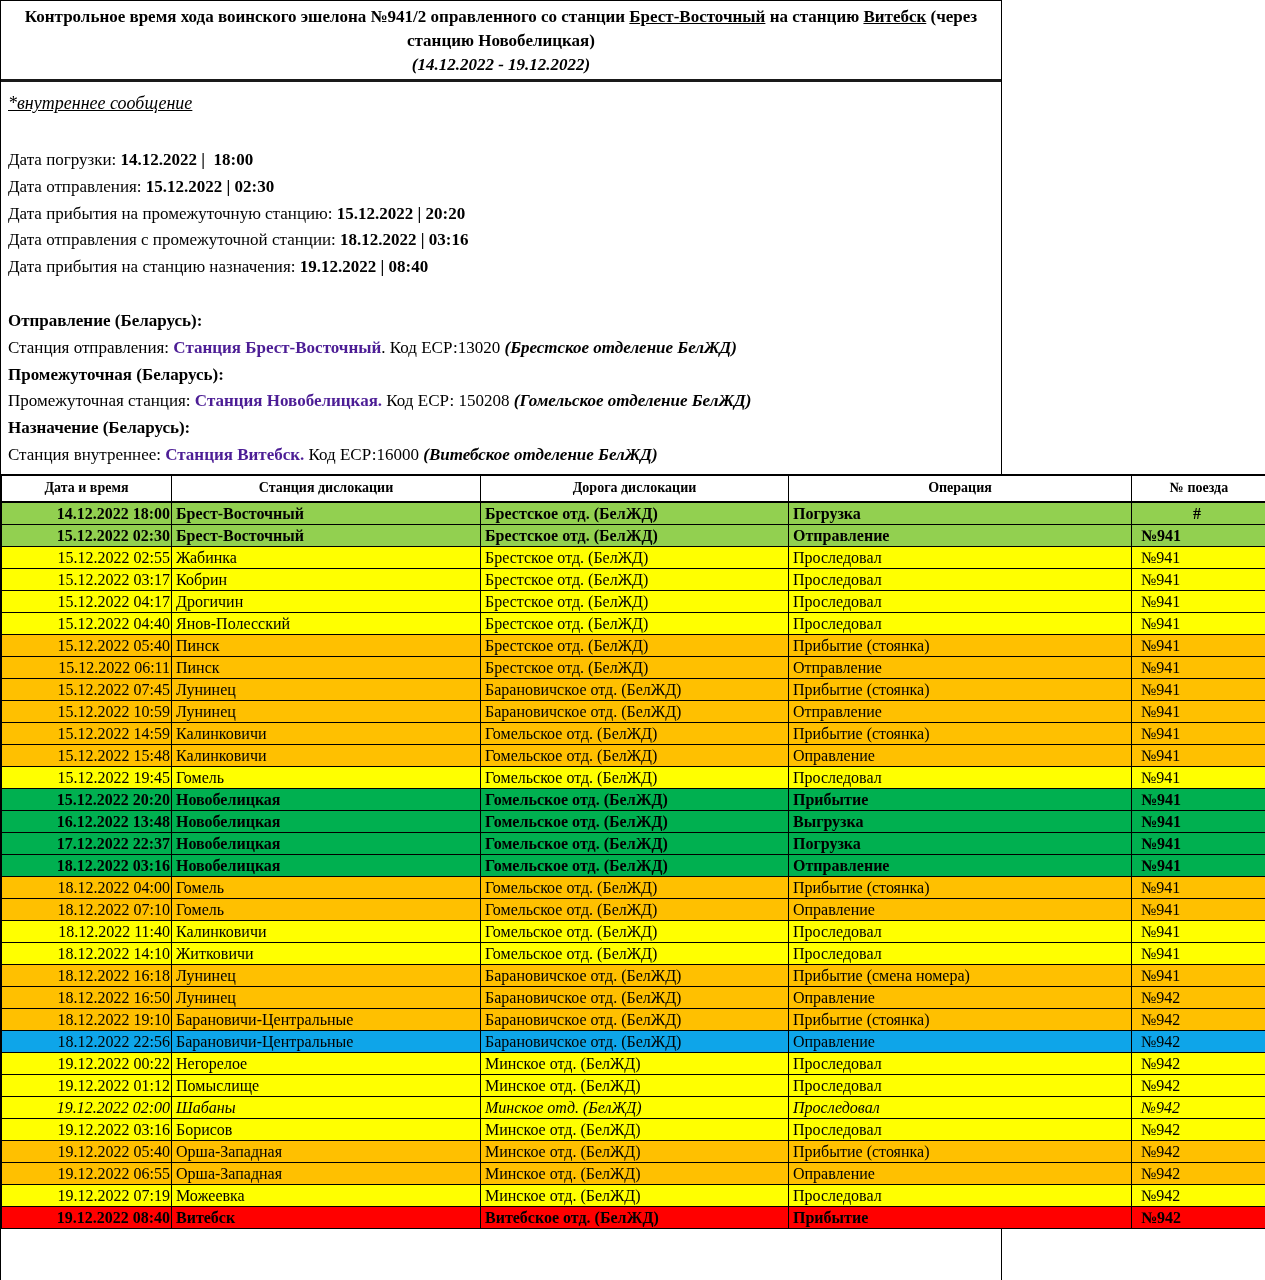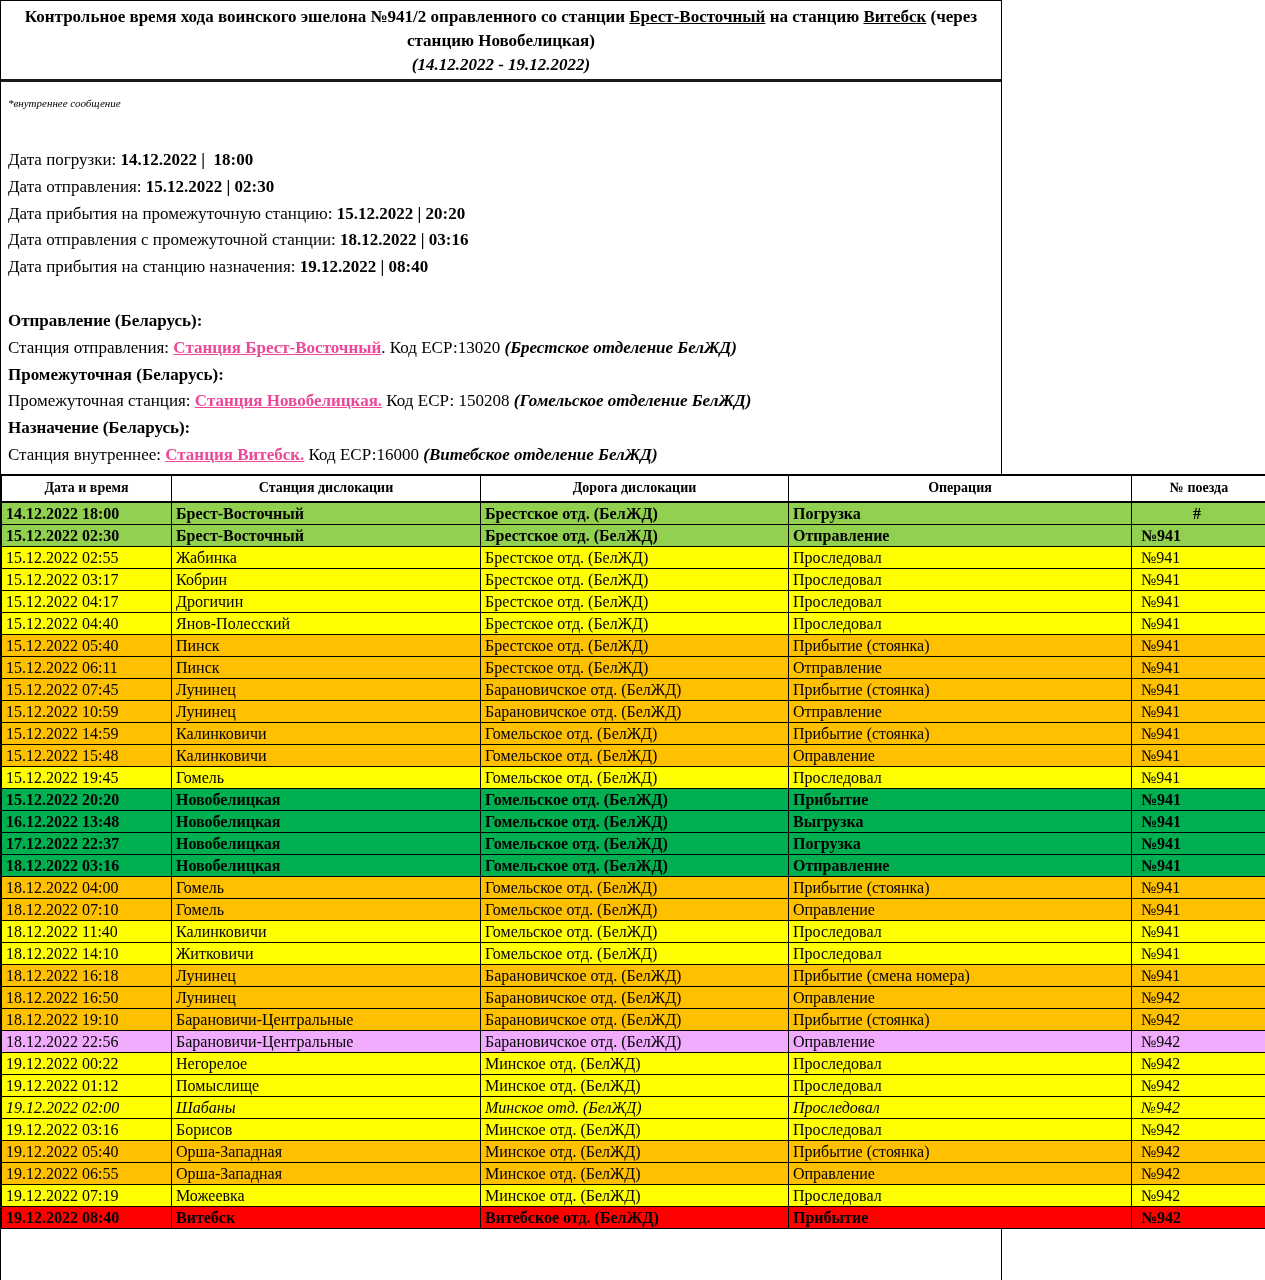--- a/index.html
+++ b/index.html
@@ -13,42 +13,42 @@
     width: 1002px; height: 1280px;
     border-left: 1px solid #000; border-right: 1px solid #000; border-top: 1px solid #000;
   }
   .title-box {
     text-align: center; font-weight: bold; font-size: 17px; line-height: 24px;
     padding: 4px 10px 2px; border-bottom: 3px solid #1a1a1a;
   }
   .title-dates { font-style: italic; }
   .u { text-decoration: underline; }
   .content { padding: 0 7px; }
-  .note { font-size: 11px; font-style: italic; margin: 13px 0 0 0; line-height: 16px; }
+  .note { font-size: 18px; font-style: italic; margin: 13px 0 0 0; line-height: 16px; text-decoration: underline; }
   .line { font-size: 17px; line-height: 26.8px; margin: 0; white-space: pre-wrap; }
   .first-line { margin-top: 36px; }
   .sec-head { font-weight: bold; }
   .sec-gap { margin-top: 27px; }
   .line b { font-weight: bold; }
-  .red-station { color: #ec4899; font-weight: bold; text-decoration: underline; cursor: pointer; }
+  .red-station { color: #4c1d95; font-weight: bold; cursor: pointer; }
   .division { font-weight: bold; font-style: italic; }
   table {
     border-collapse: collapse; table-layout: fixed; width: 1265px; margin-top: 5px;
   }
   th {
     font-size: 14px; font-weight: bold; text-align: center;
     border: 1px solid #000; border-top: 2px solid #000; border-bottom: 2px solid #000;
     height: 27px; padding: 0 2px; background: #fff; overflow: hidden; white-space: nowrap;
   }
   td {
     font-size: 16px; height: 22px; padding: 0 4px;
     border: 1px solid #000; overflow: hidden; white-space: nowrap; line-height: 21px;
   }
   tr.bold td { font-weight: bold; }
-  td.dt { padding-right: 1px; }
+  td.dt { text-align: right; padding-right: 1px; }
   td.no { padding-left: 9px; }
   td.center { text-align: center; padding-left: 0; }
 </style>
 </head>
 <body>
 
 <div class="page">
 
   <div class="title-box">
     <div><span>Контрольное время хода воинского эшелона №941/2 оправленного со станции </span><span class="u">Брест-Восточный</span><span> на станцию </span><span class="u">Витебск</span><span> (через станцию Новобелицкая)</span></div>
@@ -253,21 +253,21 @@
           <td class="op">Оправление</td>
           <td class="no">№942</td>
         </tr>
         <tr style="background: rgb(255, 192, 0);">
           <td class="dt">18.12.2022 19:10</td>
           <td class="st">Барановичи-Центральные</td>
           <td class="road">Барановичское отд. (БелЖД)</td>
           <td class="op">Прибытие (стоянка)</td>
           <td class="no">№942</td>
         </tr>
-        <tr style="background: #f0abfc; border-radius: 10px;">
+        <tr style="background: #0ea5e9; border-radius: 10px;">
           <td class="dt">18.12.2022 22:56</td>
           <td class="st">Барановичи-Центральные</td>
           <td class="road">Барановичское отд. (БелЖД)</td>
           <td class="op">Оправление</td>
           <td class="no">№942</td>
         </tr>
         <tr style="background: rgb(255, 255, 0);">
           <td class="dt">19.12.2022 00:22</td>
           <td class="st">Негорелое</td>
           <td class="road">Минское отд. (БелЖД)</td>

